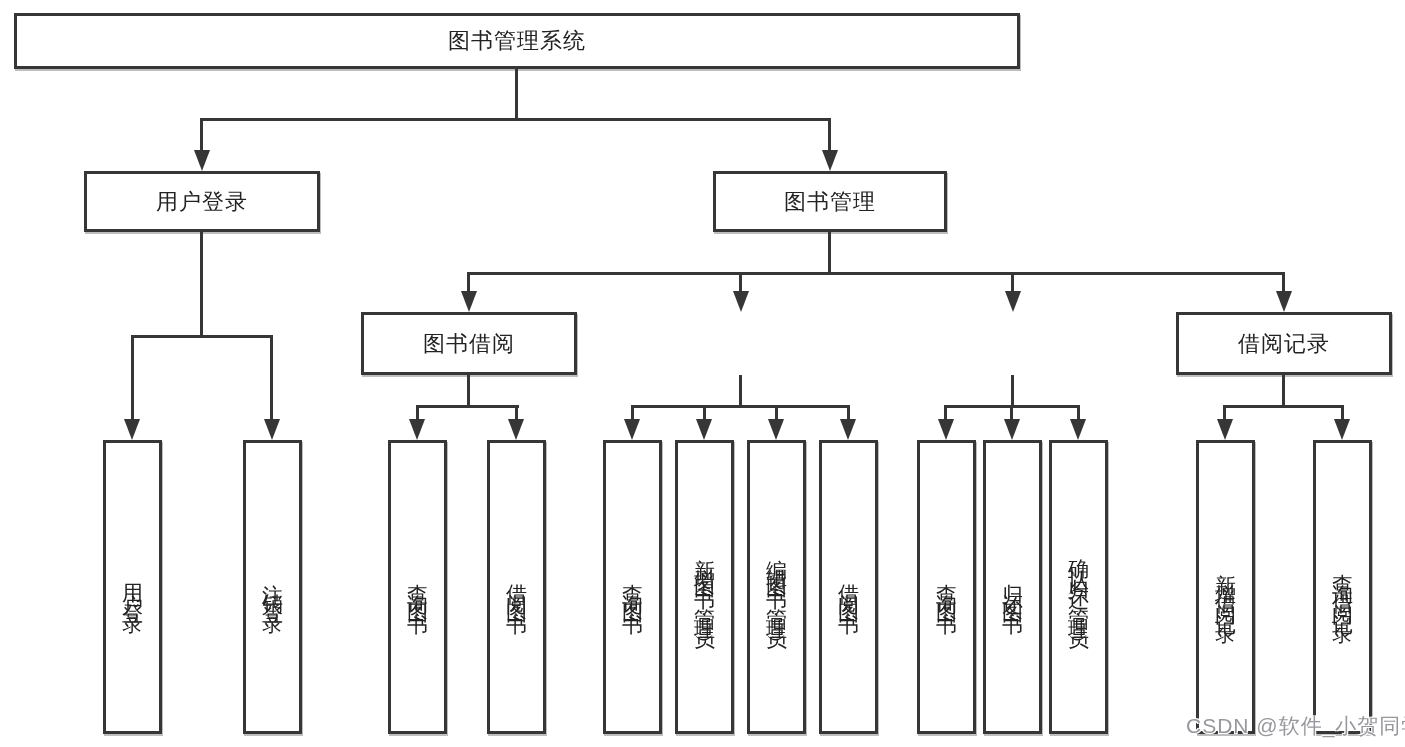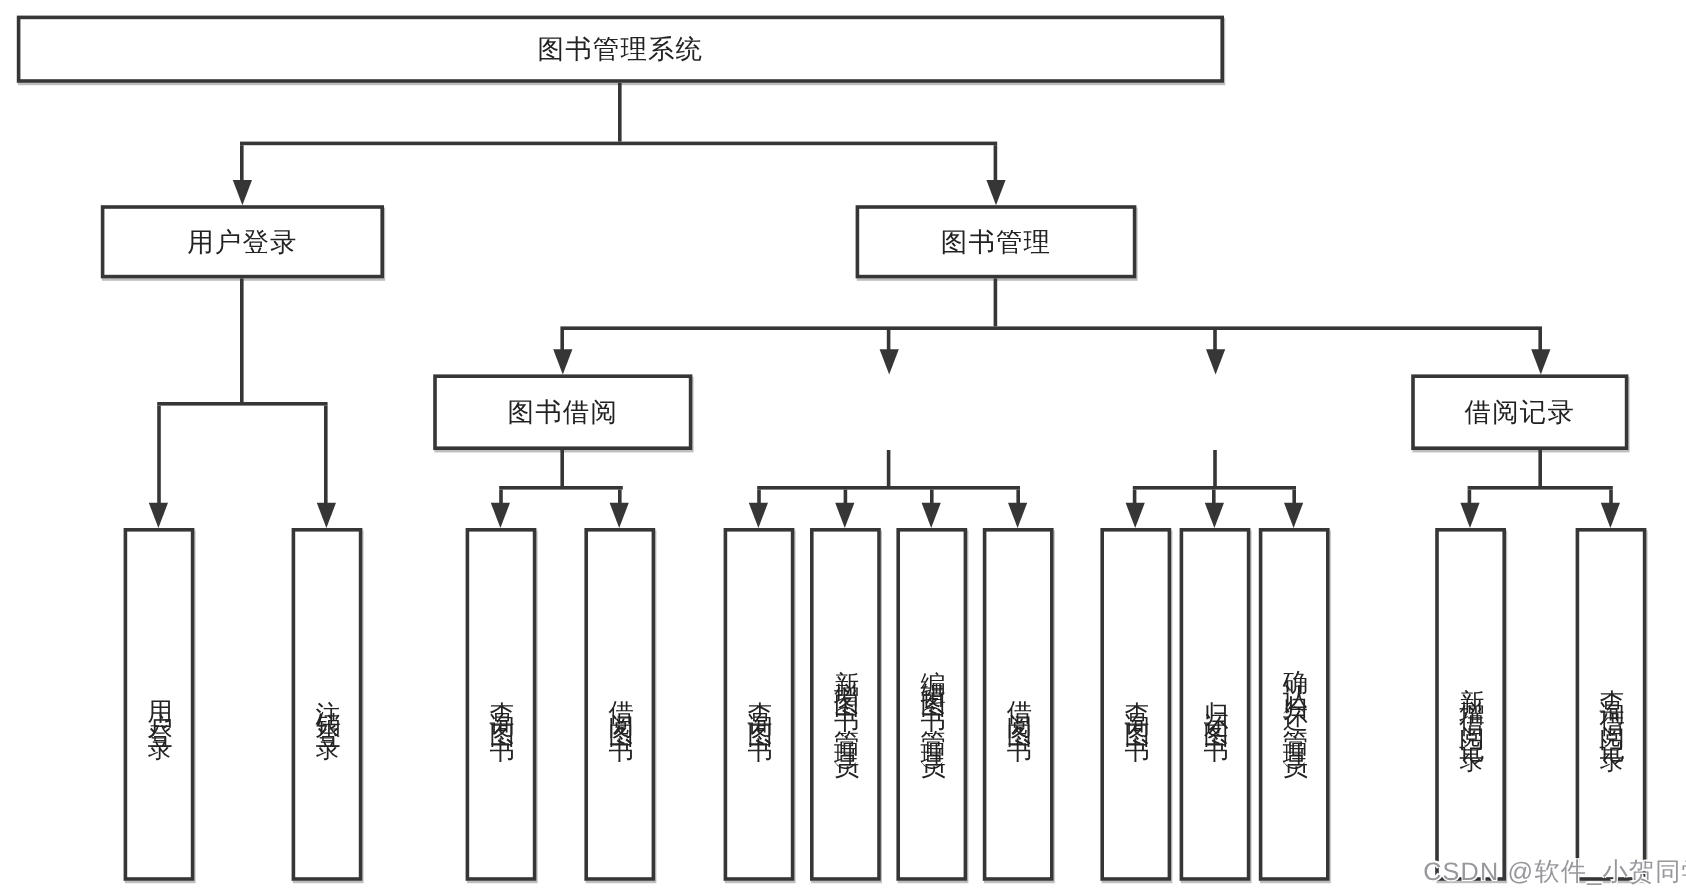--- a/index.html
+++ b/index.html
@@ -69,21 +69,21 @@
   <div class="hbox" style="left:84px;top:171px;width:236px;height:61px;">
     <span>用户登录</span>
   </div>
   <div class="hbox" style="left:713px;top:171px;width:234px;height:61px;">
     <span>图书管理</span>
   </div>
 
   <div class="hbox" style="left:361px;top:312px;width:216px;height:63px;">
     <span>图书借阅</span>
   </div>
-  <div class="hbox" style="left:1176px;top:312px;width:181px;height:63px;">
+  <div class="hbox" style="left:1176px;top:312px;width:216px;height:63px;">
     <span>借阅记录</span>
   </div>
 
   <div class="vbox" style="left:103px;top:440px;">
     <span>用户登录</span>
   </div>
   <div class="vbox" style="left:243px;top:440px;">
     <span>注销登录</span>
   </div>
   <div class="vbox" style="left:388px;top:440px;">

